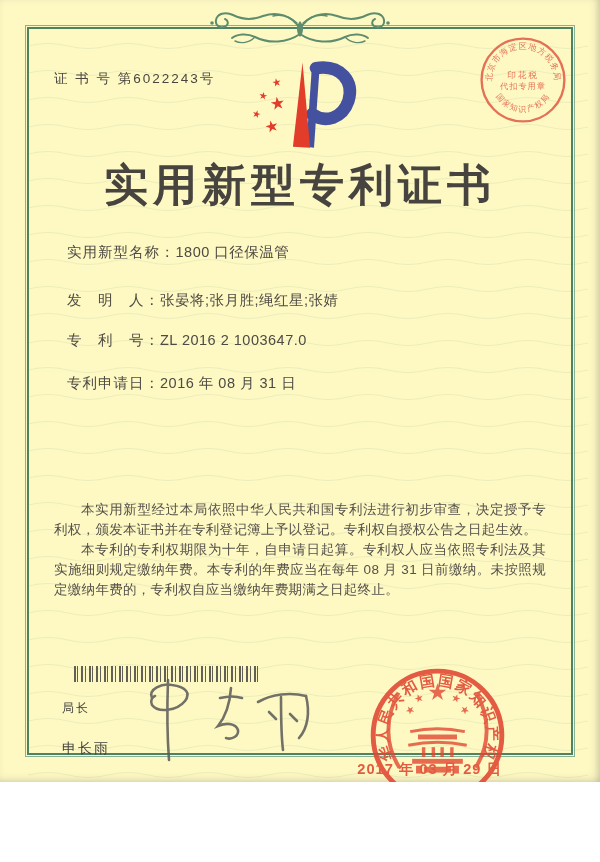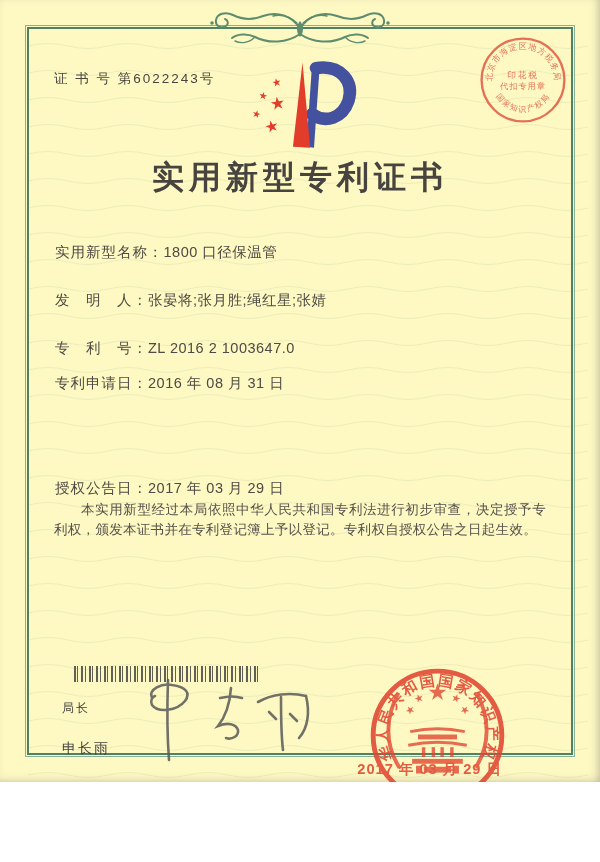--- a/index.html
+++ b/index.html
@@ -6,23 +6,23 @@
   #page{
     position:relative;width:600px;height:782px;overflow:hidden;
     background:#fef9c3;
     font-family:Liberation Sans, sans-serif;
     box-shadow:inset -6px 0 8px -4px rgba(110,110,100,.35), inset 0 -5px 8px -4px rgba(110,110,100,.25);
   }
   .frame{position:absolute;inset:25px;border:1px solid #86b195;pointer-events:none;}
   .frame::after{content:"";position:absolute;inset:1px;border:2px solid #4f8163;}
   .certno{position:absolute;left:54px;top:70px;font-size:13.5px;letter-spacing:2px;color:#4a463f;}
   .title{position:absolute;left:0;top:156px;width:100%;text-align:center;
-         font-size:32px;font-weight:600;letter-spacing:5px;color:#474440;}
+         font-size:44px;font-weight:600;letter-spacing:5px;color:#474440;}
   .fieldrow{position:absolute;left:55px;font-size:14.5px;color:#4e4a44;white-space:nowrap;}
-  .f-label{letter-spacing:1px;}
+  .f-label{letter-spacing:1px;margin-left:12px;}
   .f-value{letter-spacing:.5px;}
   .bodytext{position:absolute;left:54px;top:500px;width:492px;font-size:13.5px;
             line-height:20px;color:#55514b;text-align:justify;}
   .bodytext p{margin:0;text-indent:2em;letter-spacing:.3px;}
   .barcode{position:absolute;left:74px;top:666px;width:184px;height:16px;opacity:.8;
     background:repeating-linear-gradient(90deg,#3a3a3a 0 2px,transparent 2px 3px,#3a3a3a 3px 4px,transparent 4px 7px,#3a3a3a 7px 9px,transparent 9px 11px,#3a3a3a 11px 12px,transparent 12px 15px);}
   .sig-role{position:absolute;left:62px;top:700px;font-size:12px;color:#43413d;letter-spacing:2px;}
   .sig-name{position:absolute;left:62px;top:740px;font-size:14px;color:#43413d;letter-spacing:2px;}
   .footer{position:absolute;left:6px;top:801px;width:100%;text-align:right;font-size:12.5px;color:#5a564f;letter-spacing:1px;}
   svg{position:absolute;overflow:visible;}
@@ -120,32 +120,30 @@
   </svg>
 
   <div class="title">实用新型专利证书</div>
 
   <div class="fieldrow" style="top:243px">
     <span class="f-label">实用新型名称：</span><span class="f-value">1800 口径保温管</span>
   </div>
   <div class="fieldrow" style="top:291px">
     <span class="f-label">发　明　人：</span><span class="f-value">张晏将;张月胜;绳红星;张婧</span>
   </div>
-  <div class="fieldrow" style="top:339px">
+  <div class="fieldrow" style="top:331px">
     <span class="f-label">专　利　号：</span><span class="f-value">ZL 2016 2 1003647.0</span>
   </div>
   <div class="fieldrow" style="top:374px">
     <span class="f-label">专利申请日：</span><span class="f-value">2016 年 08 月 31 日</span>
   </div>
-  <div class="fieldrow" style="top:479px">
-    <span class="f-label">授权公告日：</span><span class="f-value">2017 年 03 月 29 日</span>
-  </div>
 
   <div class="bodytext">
     <p>本实用新型经过本局依照中华人民共和国专利法进行初步审查，决定授予专利权，颁发本证书并在专利登记簿上予以登记。专利权自授权公告之日起生效。</p>
+    <p>本专利的专利权期限为十年，自申请日起算。专利权人应当依照专利法及其实施细则规定缴纳年费。本专利的年费应当在每年 08 月 31 日前缴纳。未按照规定缴纳年费的，专利权自应当缴纳年费期满之日起终止。</p>
   </div>
 
   <div class="barcode"></div>
 
   <div class="sig-role">局长</div>
   <div class="sig-name">申长雨</div>
 
   <svg id="signature" width="195" height="105" viewBox="0 0 195 105">
     <g fill="none" stroke="#5a5a58" stroke-width="2.6" stroke-linecap="round" opacity="0.85">
       <path d="M30,14 C29,42 29,68 31,94"></path>

